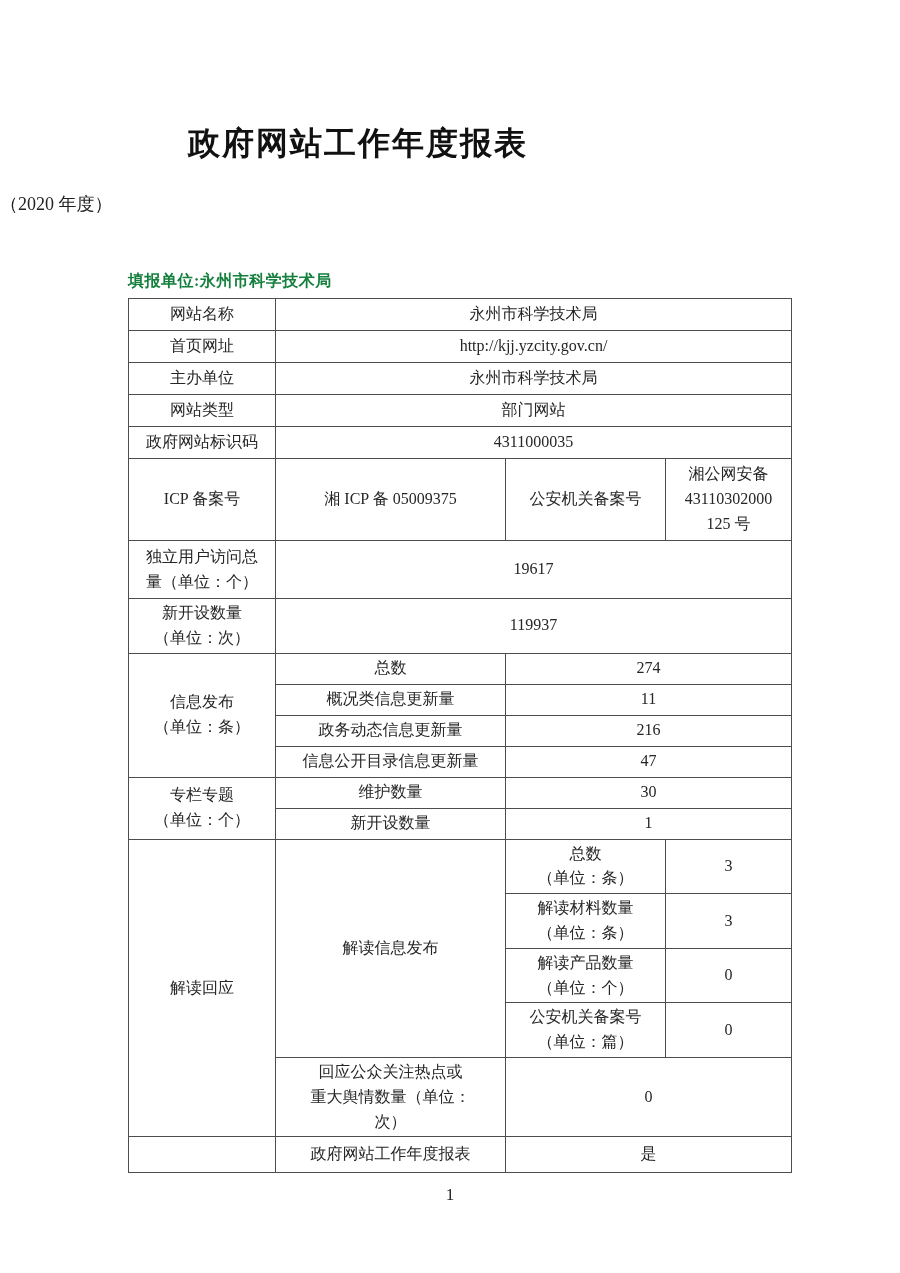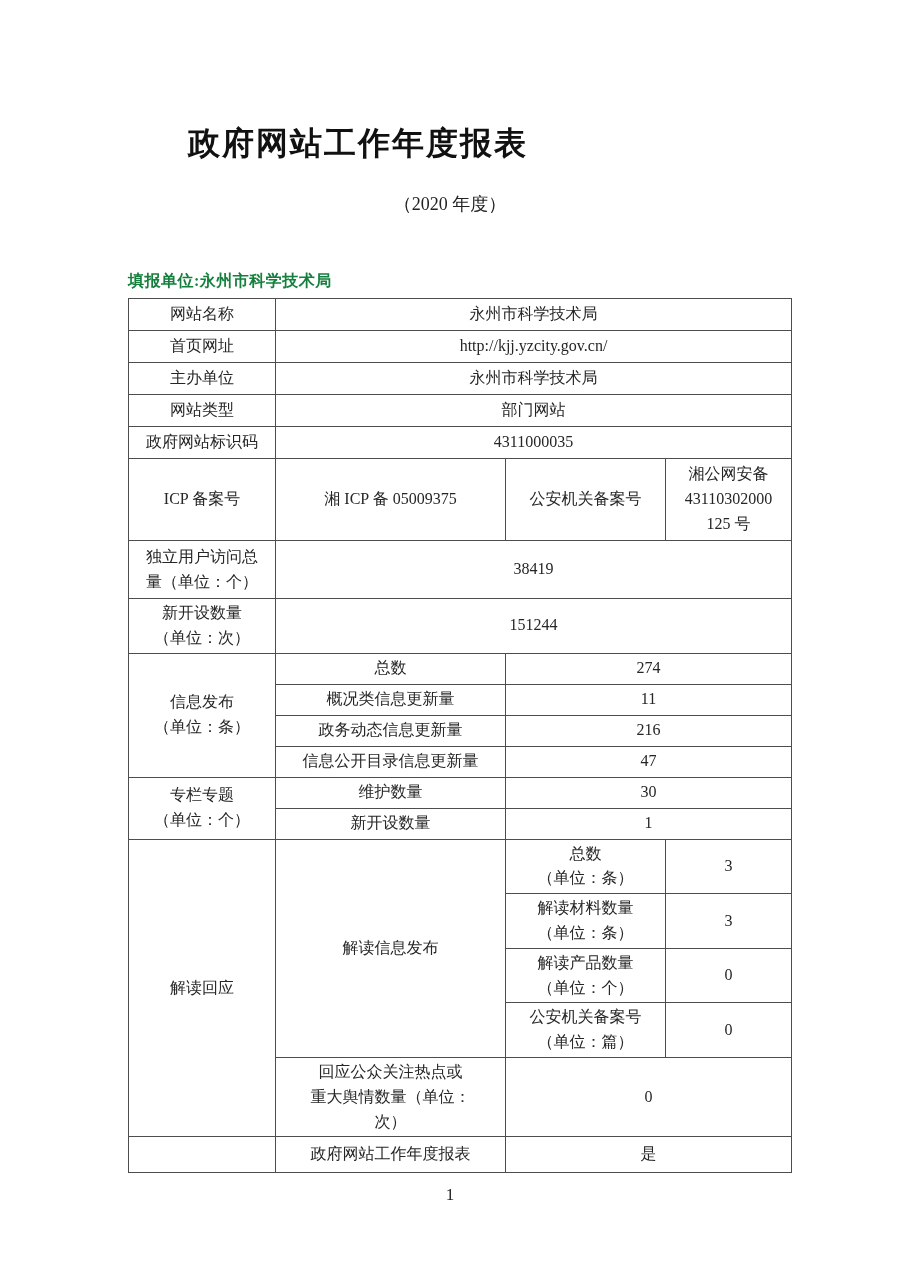--- a/index.html
+++ b/index.html
@@ -12,21 +12,20 @@
   }
   .doc-title {
     position:absolute; top:122px; left:0; width:716px;
     text-align:center;
     font-size:32px; font-weight:bold;
     letter-spacing:2px;
     color:#111;
   }
   .doc-subtitle {
     position:absolute; top:192px; left:0; width:900px;
-    text-align:center;
     font-size:18px;
     color:#222;
   }
   .unit-line {
     position:absolute; top:271px; left:128px;
     font-size:16px; font-weight:bold;
     letter-spacing:0.5px;
     color:#15803d;
   }
   table.report {
@@ -94,26 +93,26 @@
     <td>湘 ICP 备 05009375</td>
     <td>公安机关备案号</td>
     <td>湘公网安备
 43110302000
 125 号</td>
   </tr>
 
   <tr style="height:58px">
     <td>独立用户访问总
 量（单位：个）</td>
-    <td colspan="3">38419</td>
+    <td colspan="3">19617</td>
   </tr>
   <tr style="height:53px">
     <td>新开设数量
 （单位：次）</td>
-    <td colspan="3">151244</td>
+    <td colspan="3">119937</td>
   </tr>
 
   <tr style="height:31px">
     <td rowspan="4">信息发布
 （单位：条）</td>
     <td>总数</td>
     <td colspan="2">274</td>
   </tr>
   <tr style="height:31px">
     <td>概况类信息更新量</td>

